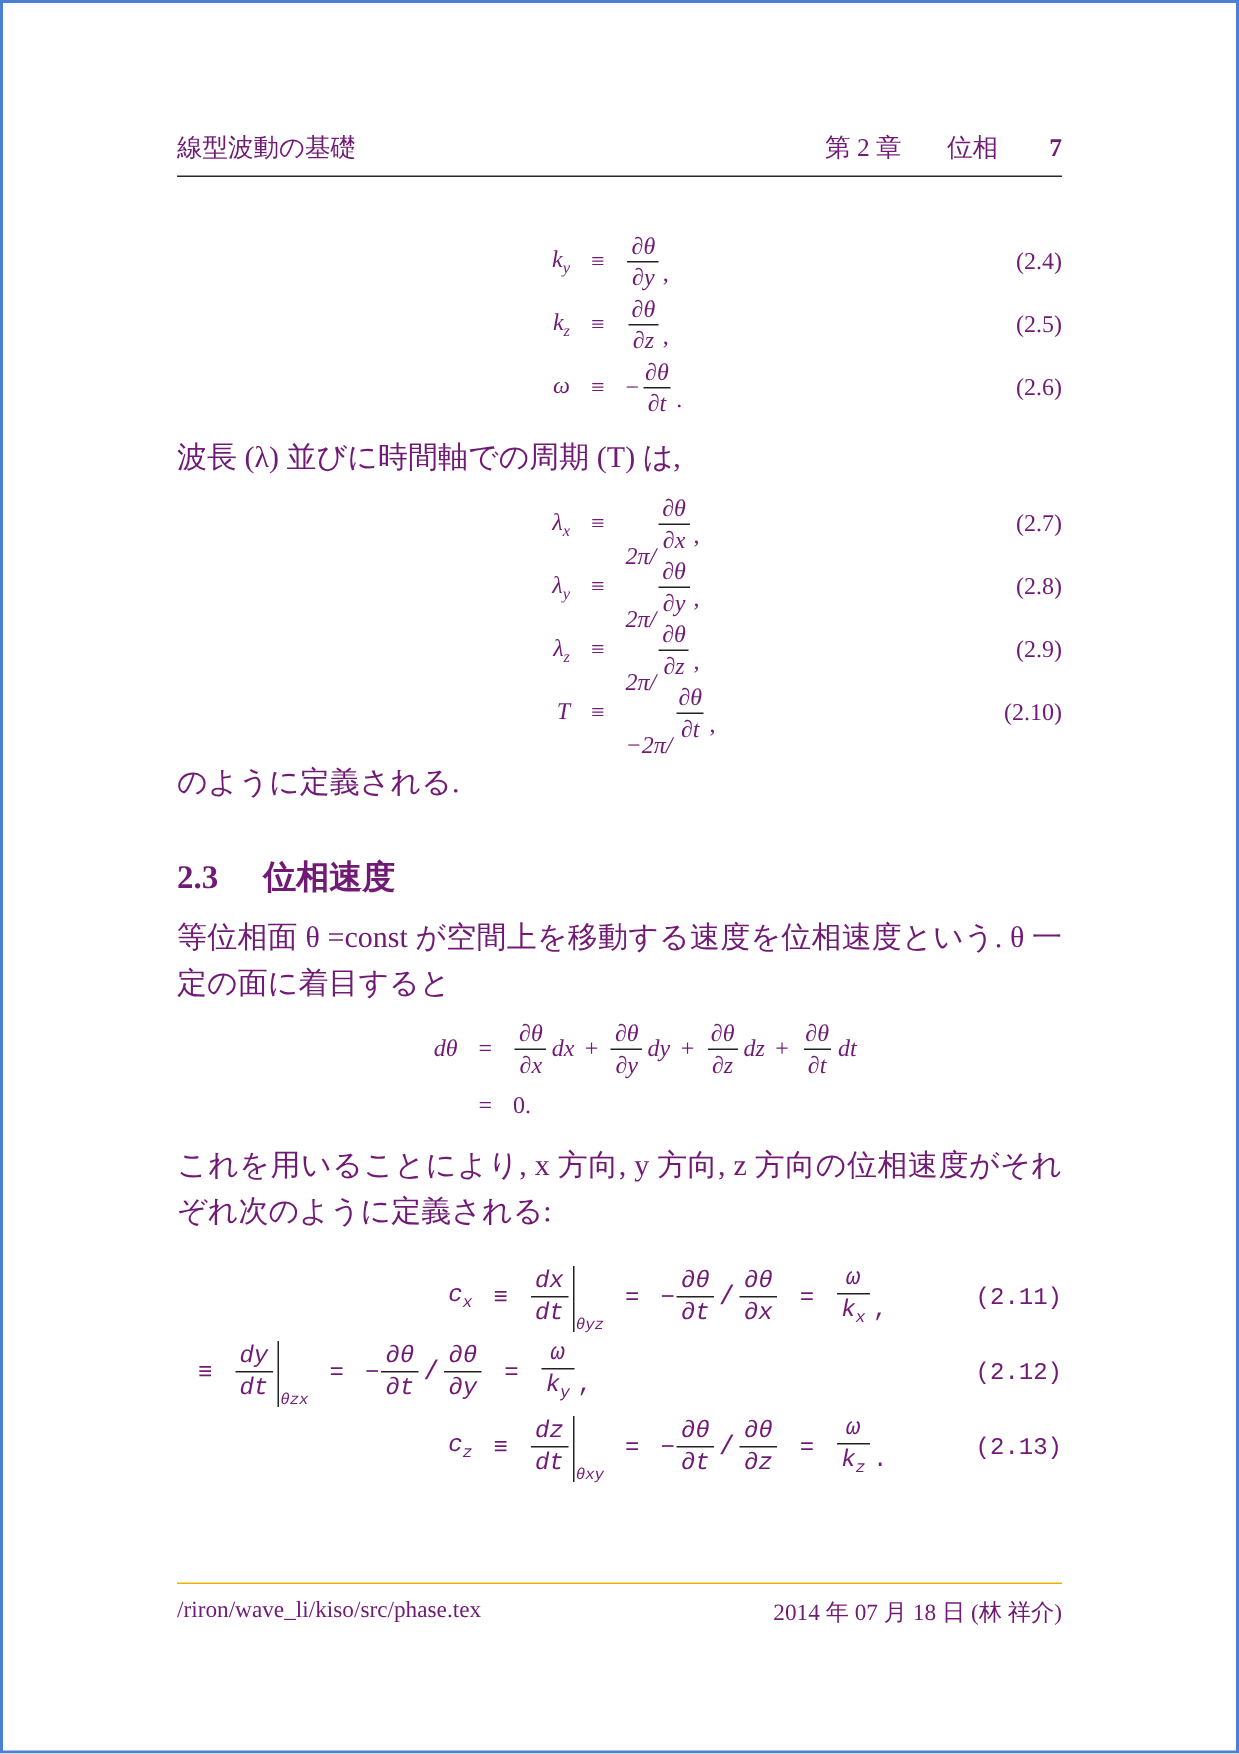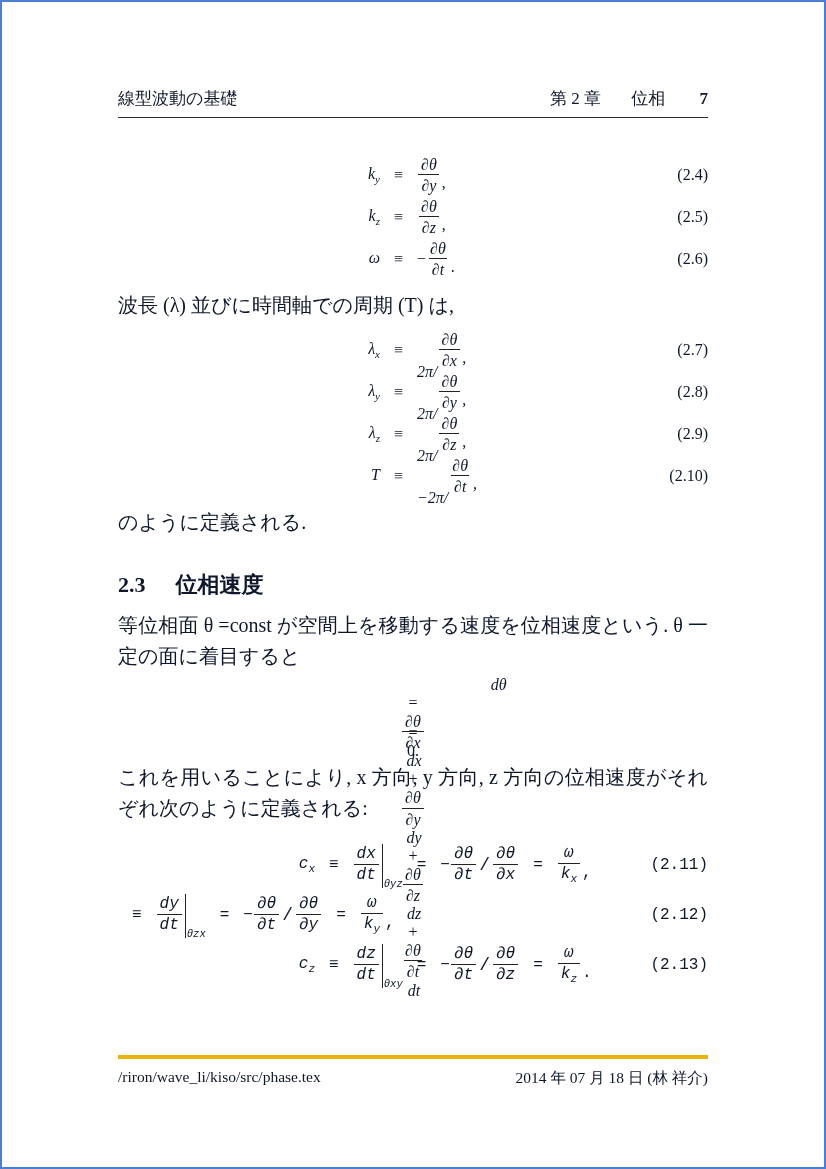--- a/index.html
+++ b/index.html
@@ -1,21 +1,21 @@
 <!DOCTYPE html>
 <html><head>
 <meta charset="utf-8">
 <style>
   html,body{margin:0;padding:0;background:#ffffff;}
   .page{
     width:826px;height:1169px;box-sizing:border-box;position:relative;
     background:#ffffff;border:2px solid #4a7fd4;
     padding:85px 116px 0 116px;
     font-family:"Liberation Serif","DejaVu Serif",serif;
-    color:#0f172a;
+    color:#701a75;
   }
   .header{display:flex;justify-content:space-between;align-items:baseline;font-size:17px;}
   .h-right span{display:inline-block;}
   .h-sec{margin-left:26px;}
   .h-page{margin-left:30px;font-weight:bold;}
   .hrule{border-top:1px solid #2a2a2a;margin-top:7px;height:0;}
 
   .eq{position:relative;display:flex;align-items:center;height:42px;font-size:16px;}
   .eqs-a{margin-top:36px;}
   .eqs-b{margin-top:8px;}
@@ -33,31 +33,31 @@
   .frac .den{border-top:1px solid #222;padding:1px 3px 0 3px;}
   .post{font-style:normal;transform:translateY(8px);margin-left:1px;}
   .tag{position:absolute;right:0;top:50%;transform:translateY(-50%);font-style:normal;}
   .eval{display:inline-flex;align-items:flex-end;margin-left:2px;height:46px;text-align:right;}
   .bar{width:1px;height:44px;background:#222;}
   .evalsub{font-size:10.5px;margin-bottom:-2px;margin-left:1px;}
   .slash{font-style:normal;font-size:18px;margin:0 2px;}
   .dvar{font-style:italic;margin-left:2px;}
   .plus{font-style:normal;margin:0 7px;}
   .zero{font-style:normal;}
-  .deq{height:48px;margin-top:4px;flex-direction:column;}
+  .deq{height:48px;margin-top:4px;}
   .deq2{height:28px;margin-top:0;}
 
   .para{font-size:20px;line-height:1.55;margin:10px 0 0 0;text-align:justify;}
   .section-heading{margin:32px 0 0 0;font-size:22px;font-weight:bold;}
   .sec-num{font-family:"Liberation Serif",serif;}
   .sec-title{font-family:"Liberation Sans","DejaVu Sans",sans-serif;margin-left:30px;}
 
   .footer{
     position:absolute;left:116px;right:116px;top:1053px;
-    border-top:4px solid #eab308;padding-top:9px;
+    border-top:1px solid #eab308;padding-top:9px;
     display:flex;justify-content:space-between;font-size:15.5px;
   }
 </style>
 </head>
 <body>
 
 <div class="page">
 
   <div class="header">
     <span class="h-left">線型波動の基礎</span>

